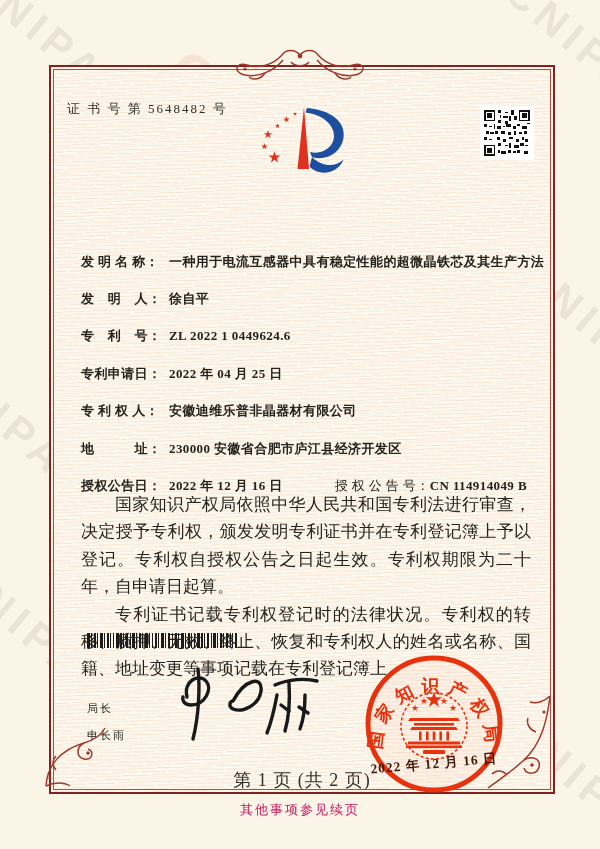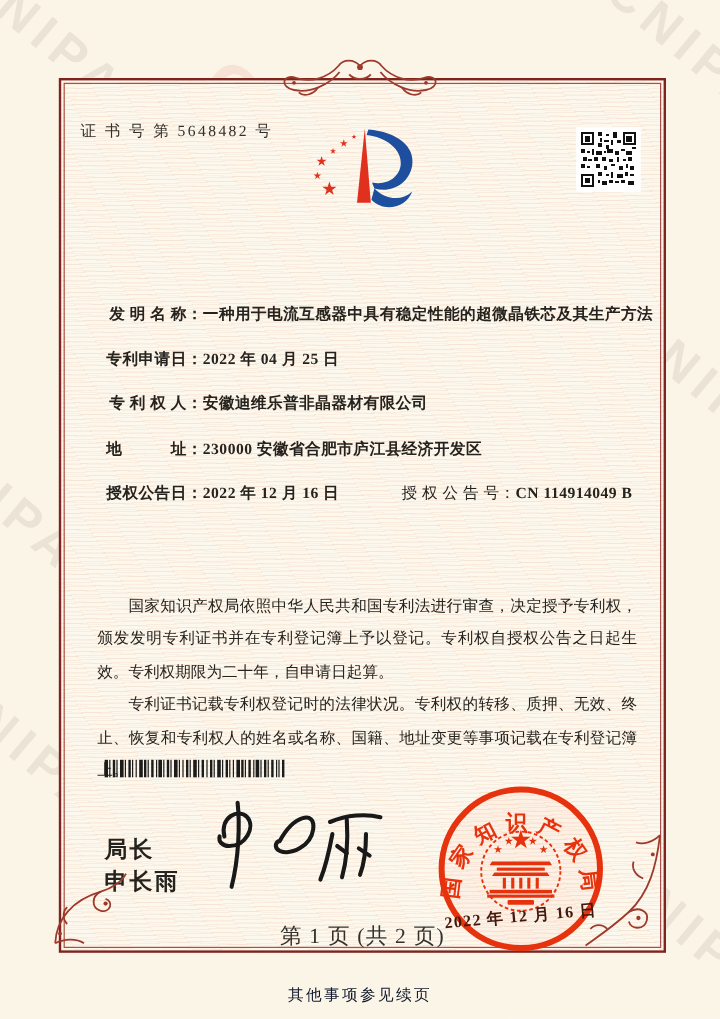--- a/index.html
+++ b/index.html
@@ -53,45 +53,45 @@
   }
   .title{
     position:absolute;left:0;top:112px;width:100%;text-align:center;
     font-size:29px;font-weight:bold;letter-spacing:14px;text-indent:14px;
     color:#17150f;
   }
   
   .fields{position:absolute;left:30px;top:176px;width:450px;}
   .field-row{height:37.4px;display:flex;align-items:center;font-size:13px;
     letter-spacing:0.4px;white-space:nowrap;}
-  .field-label{flex:0 0 auto;min-width:88px;font-weight:bold;color:#26231e;text-align:right;}
+  .field-label{flex:0 0 auto;min-width:88px;font-weight:bold;color:#26231e;}
   .field-value{color:#26231e;font-weight:bold;text-align:right;}
   .field-value2-label{margin-left:52px;font-weight:normal;}
   
   .paras{position:absolute;left:30px;top:424px;width:450px;
-    font-size:13px;line-height:27.4px;text-align:justify;color:#26231e;}
+    font-size:17px;line-height:27.4px;text-align:justify;color:#26231e;}
   .paras p{margin:0;text-indent:2em;}
   
   .barcode{position:absolute;left:36px;top:566px;}
-  .sig-block{position:absolute;left:36px;top:628px;font-size:19px;font-weight:bold;
+  .sig-block{position:absolute;left:36px;top:628px;font-size:11px;font-weight:normal;
     color:#26231e;line-height:27px;letter-spacing:2px;}
   .signature{position:absolute;left:120px;top:596px;}
   .seal{position:absolute;left:308px;top:582px;width:150px;height:150px;}
   .seal-date{
     position:absolute;left:300px;top:688px;width:166px;text-align:center;
     font-size:13.5px;font-weight:bold;color:#43180c;letter-spacing:1px;
     transform:rotate(-5deg);z-index:6;white-space:nowrap;
   }
   .page-indicator{
     position:absolute;left:0;top:701px;width:100%;text-align:center;
     font-size:18px;letter-spacing:1px;color:#33302b;
   }
   .footer-note{
     position:absolute;left:0;top:801px;width:100%;text-align:center;
-    font-size:13px;letter-spacing:2px;color:#0f172a;margin-top:19px;
+    font-size:13px;letter-spacing:2px;color:#be185d;
   }
   svg{display:block;}
 </style>
 </head>
 <body>
 
 <svg width="0" height="0" style="position:absolute" aria-hidden="true">
   <defs>
     <polygon id="star" points="0,-10 2.25,-3.09 9.51,-3.09 3.63,1.18 5.88,8.09 0,3.82 -5.88,8.09 -3.63,1.18 -9.51,-3.09 -2.25,-3.09"></polygon>
   </defs>
@@ -188,20 +188,28 @@
     </svg>
   </div>
 
 
   <div class="fields">
     <div class="field-row">
       <span class="field-label">发 明 名 称：</span>
       <span class="field-value">一种用于电流互感器中具有稳定性能的超微晶铁芯及其生产方法</span>
     </div>
     <div class="field-row">
+      <span class="field-label">发　明　人：</span>
+      <span class="field-value">徐自平</span>
+    </div>
+    <div class="field-row">
+      <span class="field-label">专　利　号：</span>
+      <span class="field-value">ZL 2022 1 0449624.6</span>
+    </div>
+    <div class="field-row">
       <span class="field-label">专利申请日：</span>
       <span class="field-value">2022 年 04 月 25 日</span>
     </div>
     <div class="field-row">
       <span class="field-label">专 利 权 人：</span>
       <span class="field-value">安徽迪维乐普非晶器材有限公司</span>
     </div>
     <div class="field-row">
       <span class="field-label">地　　　址：</span>
       <span class="field-value">230000 安徽省合肥市庐江县经济开发区</span>

